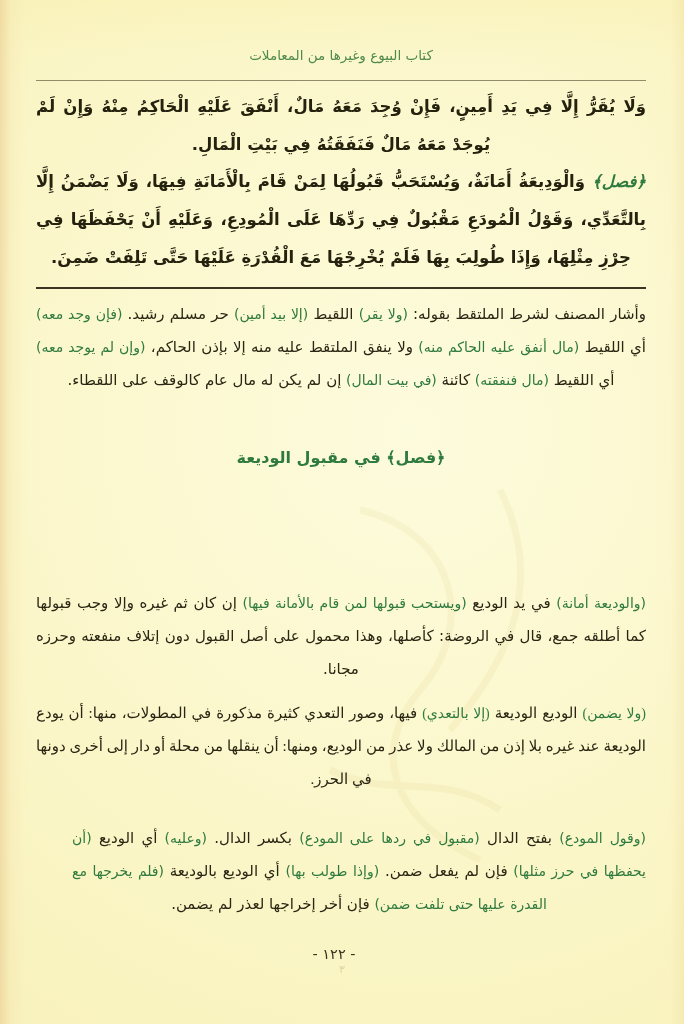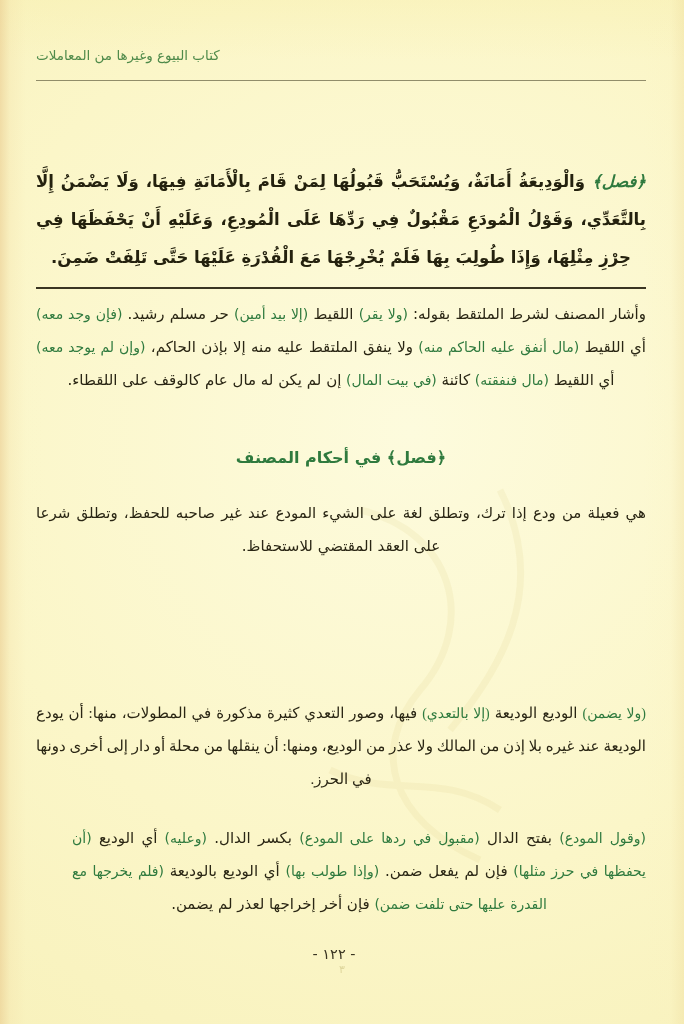--- a/index.html
+++ b/index.html
@@ -48,21 +48,21 @@
     opacity: .16;
   }
 
   
   .header {
     position: absolute;
     top: 45px;
     right: 38px;
     left: 36px;
     direction: rtl;
-    text-align: left;
+    text-align: center;
   }
   .header-title {
     color: #4f8a4a;
     font-size: 13.5px;
     letter-spacing: 0;
     line-height: 1;
     font-family: "DejaVu Sans", "Liberation Sans", sans-serif;
   }
   .header-rule {
     position: absolute;
@@ -183,33 +183,36 @@
       <path d="M200 20 C 250 120, 200 200, 150 260"></path>
       <path d="M30 300 C 90 330, 140 300, 200 340"></path>
     </g>
   </svg>
 
   <div class="header">
     <span class="header-title">كتاب البيوع وغيرها من المعاملات</span>
   </div>
   <div class="header-rule"></div>
 
+  <div class="matn-block" id="matn-1">
+    <span>وَلَا يُقَرُّ إِلَّا فِي يَدِ أَمِينٍ، فَإِنْ وُجِدَ مَعَهُ مَالٌ، أَنْفَقَ عَلَيْهِ الْحَاكِمُ مِنْهُ وَإِنْ لَمْ يُوجَدْ مَعَهُ مَالٌ فَنَفَقَتُهُ فِي بَيْتِ الْمَالِ.</span>
+  </div>
 
   <div class="matn-block" id="matn-2">
     <span class="fasl-mark">﴿فصل﴾</span><span> وَالْوَدِيعَةُ أَمَانَةٌ، وَيُسْتَحَبُّ قَبُولُهَا لِمَنْ قَامَ بِالْأَمَانَةِ فِيهَا، وَلَا يَضْمَنُ إِلَّا بِالتَّعَدِّي، وَقَوْلُ الْمُودَعِ مَقْبُولٌ فِي رَدِّهَا عَلَى الْمُودِعِ، وَعَلَيْهِ أَنْ يَحْفَظَهَا فِي حِرْزِ مِثْلِهَا، وَإِذَا طُولِبَ بِهَا فَلَمْ يُخْرِجْهَا مَعَ الْقُدْرَةِ عَلَيْهَا حَتَّى تَلِفَتْ ضَمِنَ.</span>
   </div>
 
   <div class="sharh-rule"></div>
 
   <div class="sharh" id="sharh-1"><span>وأشار المصنف لشرط الملتقط بقوله: </span><span class="quote">(ولا يقر)</span><span> اللقيط </span><span class="quote">(إلا بيد أمين)</span><span> حر مسلم رشيد. </span><span class="quote">(فإن وجد معه)</span><span> أي اللقيط </span><span class="quote">(مال أنفق عليه الحاكم منه)</span><span> ولا ينفق الملتقط عليه منه إلا بإذن الحاكم، </span><span class="quote">(وإن لم يوجد معه)</span><span> أي اللقيط </span><span class="quote">(مال فنفقته)</span><span> كائنة </span><span class="quote">(في بيت المال)</span><span> إن لم يكن له مال عام كالوقف على اللقطاء.</span></div>
 
   <div class="section-heading">
-    <span>﴿فصل﴾ في أحكام المصنف</span>
-  </div>
-
-  <div class="sharh" id="sharh-2"><span>هي فعيلة من ودع إذا ترك، وتطلق لغة على الشيء المودع عند غير صاحبه للحفظ، وتطلق شرعا على العقد المقتضي للاستحفاظ.</span></div>
+    <span>﴿فصل﴾ في مقبول الوديعة</span>
+  </div>
+
+  <div class="sharh" id="sharh-3"><span class="quote">(والوديعة أمانة)</span><span> في يد الوديع </span><span class="quote">(ويستحب قبولها لمن قام بالأمانة فيها)</span><span> إن كان ثم غيره وإلا وجب قبولها كما أطلقه جمع، قال في الروضة: كأصلها، وهذا محمول على أصل القبول دون إتلاف منفعته وحرزه مجانا.</span></div>
   <div class="sharh" id="sharh-4"><span class="quote">(ولا يضمن)</span><span> الوديع الوديعة </span><span class="quote">(إلا بالتعدي)</span><span> فيها، وصور التعدي كثيرة مذكورة في المطولات، منها: أن يودع الوديعة عند غيره بلا إذن من المالك ولا عذر من الوديع، ومنها: أن ينقلها من محلة أو دار إلى أخرى دونها في الحرز.</span></div>
   <div class="sharh" id="sharh-5"><span class="quote">(وقول المودع)</span><span> بفتح الدال </span><span class="quote">(مقبول في ردها على المودع)</span><span> بكسر الدال. </span><span class="quote">(وعليه)</span><span> أي الوديع </span><span class="quote">(أن يحفظها في حرز مثلها)</span><span> فإن لم يفعل ضمن. </span><span class="quote">(وإذا طولب بها)</span><span> أي الوديع بالوديعة </span><span class="quote">(فلم يخرجها مع القدرة عليها حتى تلفت ضمن)</span><span> فإن أخر إخراجها لعذر لم يضمن.</span></div>
 
   <div class="page-number">- ١٢٢ -</div>
   <div class="page-number-ghost">٣</div>
 
 </div>
 
 </body></html>

